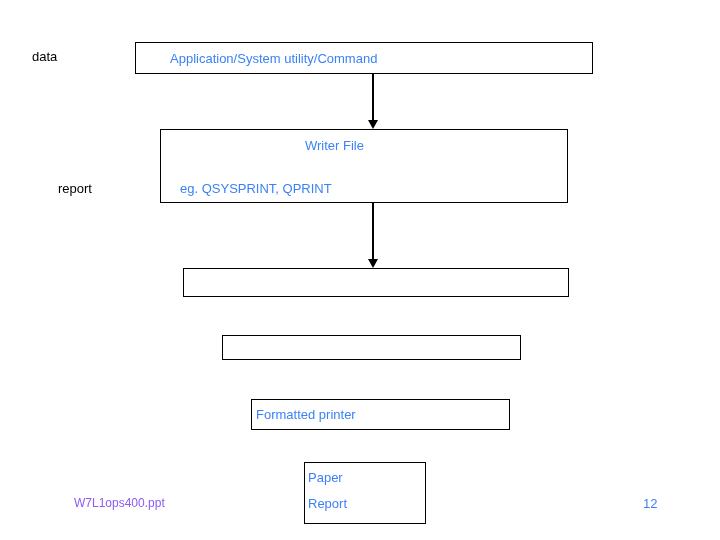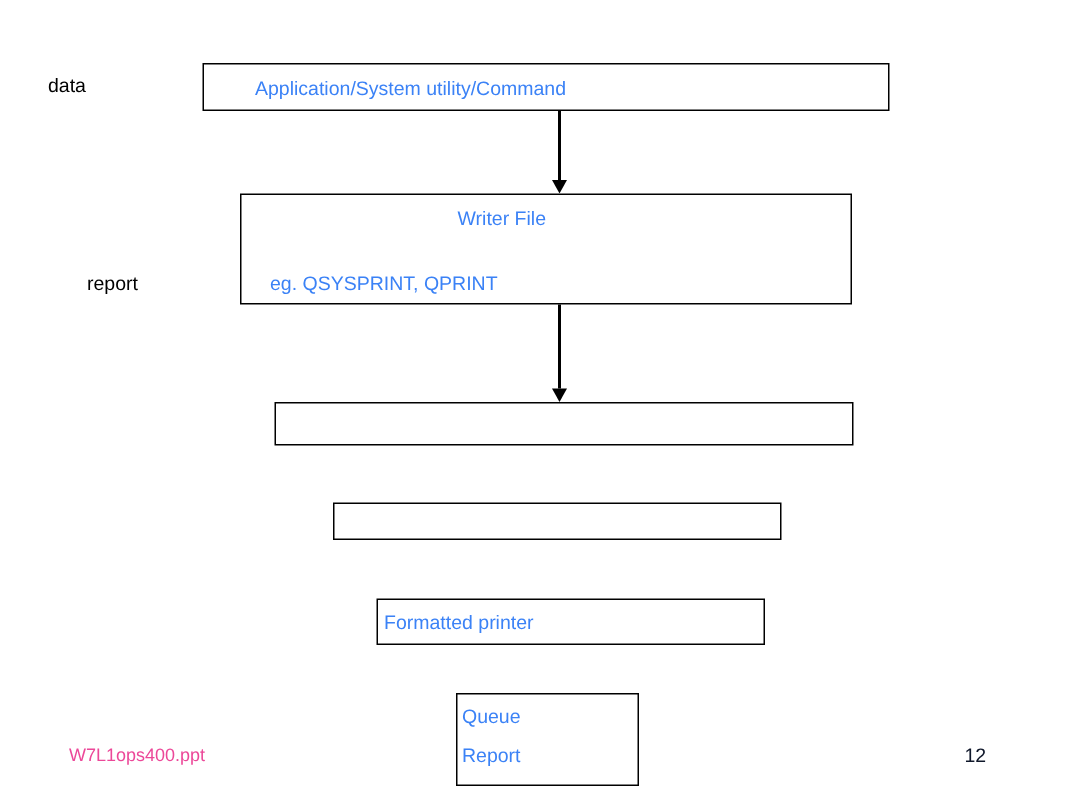--- a/index.html
+++ b/index.html
@@ -87,32 +87,32 @@
   #arrow-1 { left: 372px; top: 74px;  height: 55px; }
   #arrow-1 .shaft { height: 46px; }
   #arrow-1 .head  { top: 46px; }
 
   #arrow-2 { left: 372px; top: 203px; height: 65px; }
   #arrow-2 .shaft { height: 56px; }
   #arrow-2 .head  { top: 56px; }
 
   #footer-file {
     position: absolute;
-    left: 46px;
+    left: 74px;
     top: 496px;
     font-size: 12px;
-    color: #ec4899;
+    color: #8b5cf6;
     white-space: nowrap;
   }
   #footer-page {
     position: absolute;
     left: 643px;
     top: 496px;
     font-size: 13px;
-    color: #0f172a;
+    color: #3b82f6;
     white-space: nowrap;
   }
 </style>
 </head>
 <body>
 
 <div id="slide">
 
   <div class="label" id="label-data">data</div>
   <div class="label" id="label-report">report</div>
@@ -135,19 +135,19 @@
   </div>
 
   <div class="box" id="box-outputqueue"></div>
 
   <div class="box" id="box-printerwriter"></div>
 
   <div class="box" id="box-physical"></div>
   <div class="box-text" id="text-physical">Formatted printer</div>
 
   <div class="box" id="box-paper"></div>
-  <div class="box-text" id="text-paper">Queue</div>
+  <div class="box-text" id="text-paper">Paper</div>
   <div class="box-text" id="text-report2">Report</div>
 
   <div id="footer-file">W7L1ops400.ppt</div>
   <div id="footer-page">12</div>
 
 </div>
 
 </body></html>

